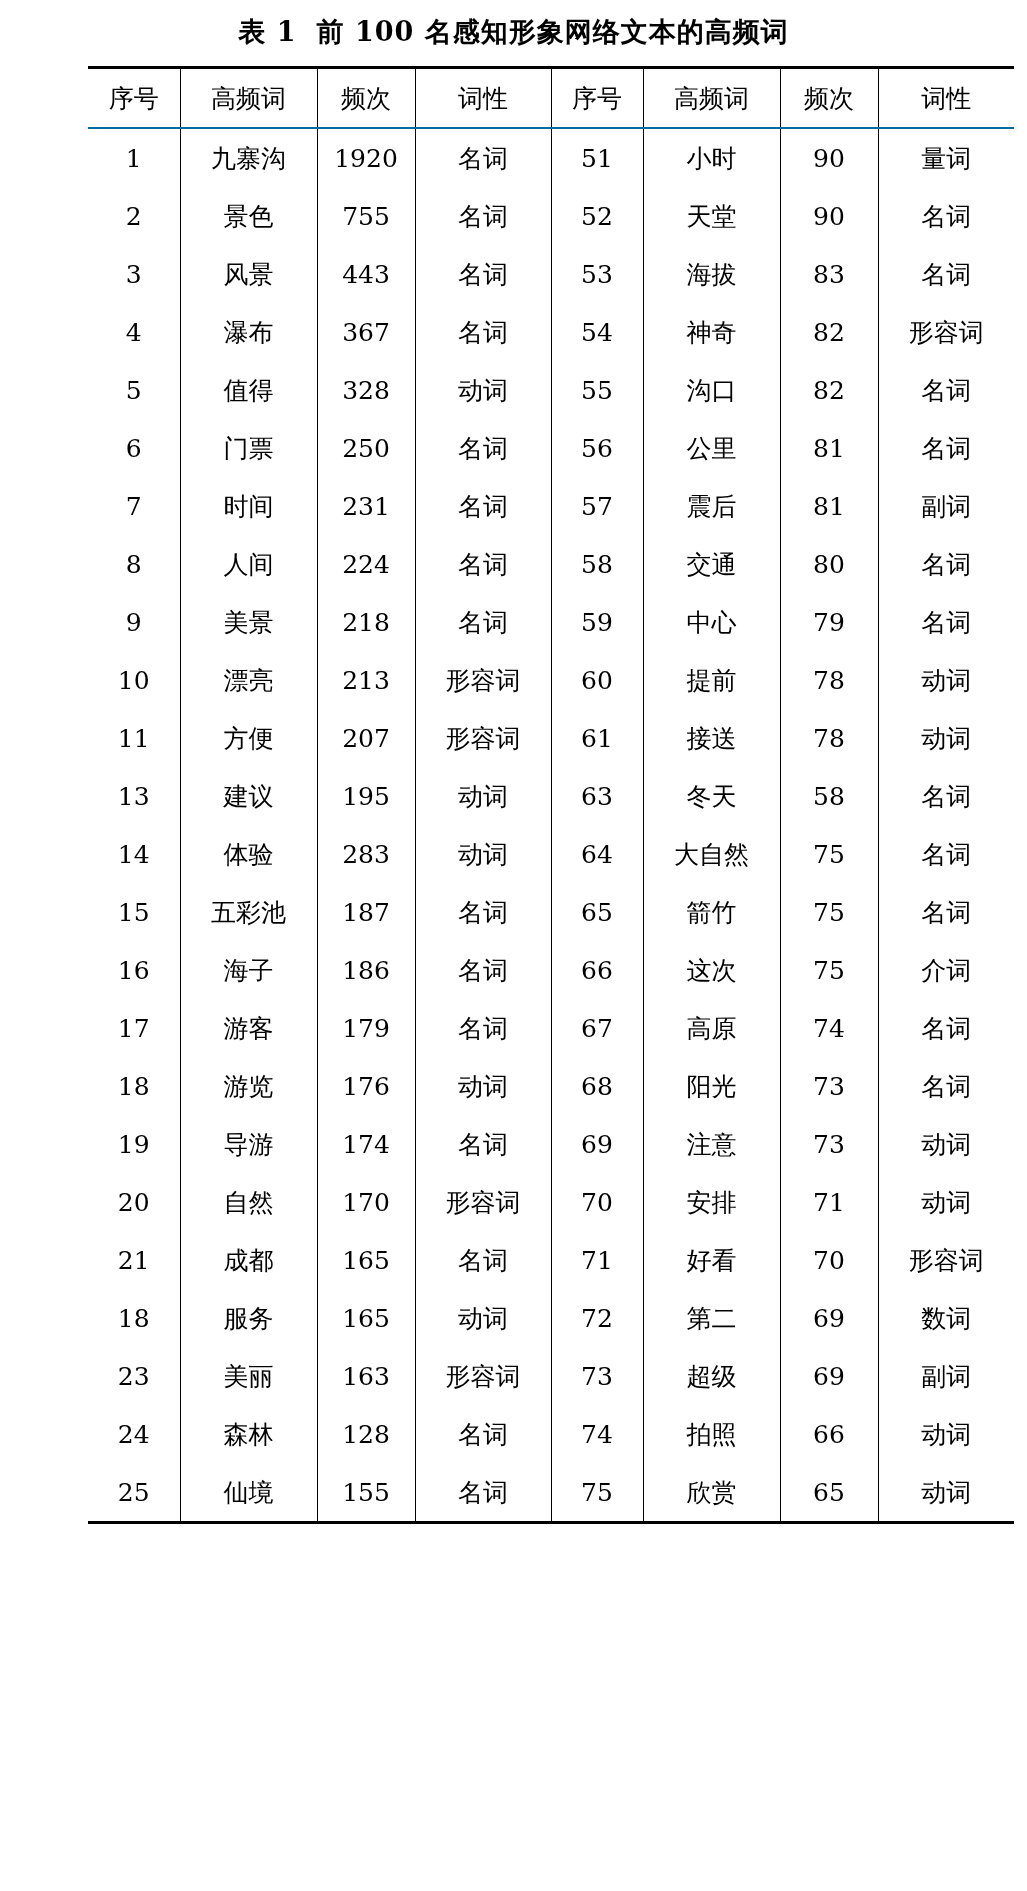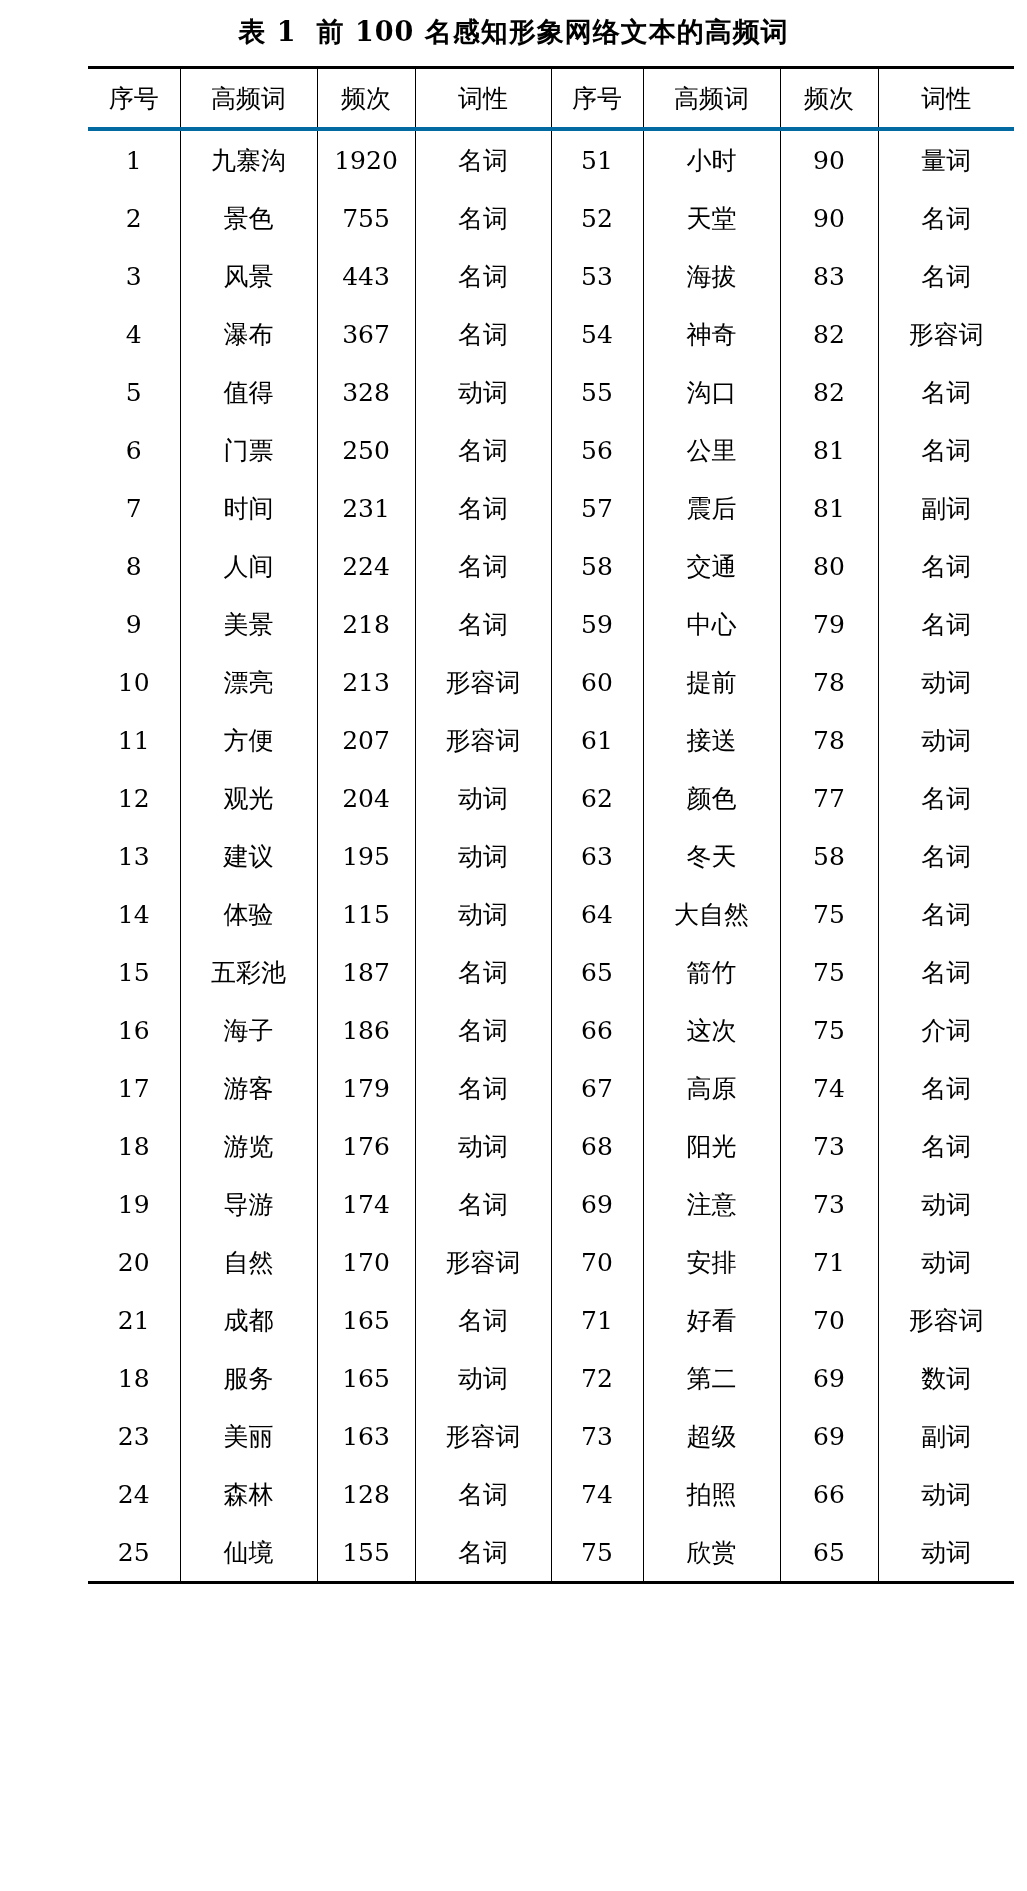--- a/index.html
+++ b/index.html
@@ -52,21 +52,21 @@
   }
   table.freq-table tr.header-row td {
     font-size: 25px;
   }
   
   table.freq-table {
     border-top: 3px solid #000;
     border-bottom: 3px solid #000;
   }
   table.freq-table tr.header-row td {
-    border-bottom: 4px solid #0369a1;
+    border-bottom: 2px solid #0369a1;
   }
   table.freq-table tr td:first-child {
     border-left: none;
   }
   table.freq-table tr td:last-child {
     border-right: none;
   }
   
   col.c-rank { width: 92px; }
   col.c-word { width: 137px; }
@@ -209,43 +209,33 @@
           <td class="num">11</td>
           <td>方便</td>
           <td class="num">207</td>
           <td>形容词</td>
           <td class="num">61</td>
           <td>接送</td>
           <td class="num">78</td>
           <td>动词</td>
         </tr>
         <tr>
-          <td class="num">12</td>
-          <td>观光</td>
-          <td class="num">204</td>
-          <td>动词</td>
-          <td class="num">62</td>
-          <td>颜色</td>
-          <td class="num">77</td>
-          <td>名词</td>
-        </tr>
-        <tr>
           <td class="num">13</td>
           <td>建议</td>
           <td class="num">195</td>
           <td>动词</td>
           <td class="num">63</td>
           <td>冬天</td>
           <td class="num">58</td>
           <td>名词</td>
         </tr>
         <tr>
           <td class="num">14</td>
           <td>体验</td>
-          <td class="num">115</td>
+          <td class="num">283</td>
           <td>动词</td>
           <td class="num">64</td>
           <td>大自然</td>
           <td class="num">75</td>
           <td>名词</td>
         </tr>
         <tr>
           <td class="num">15</td>
           <td>五彩池</td>
           <td class="num">187</td>

